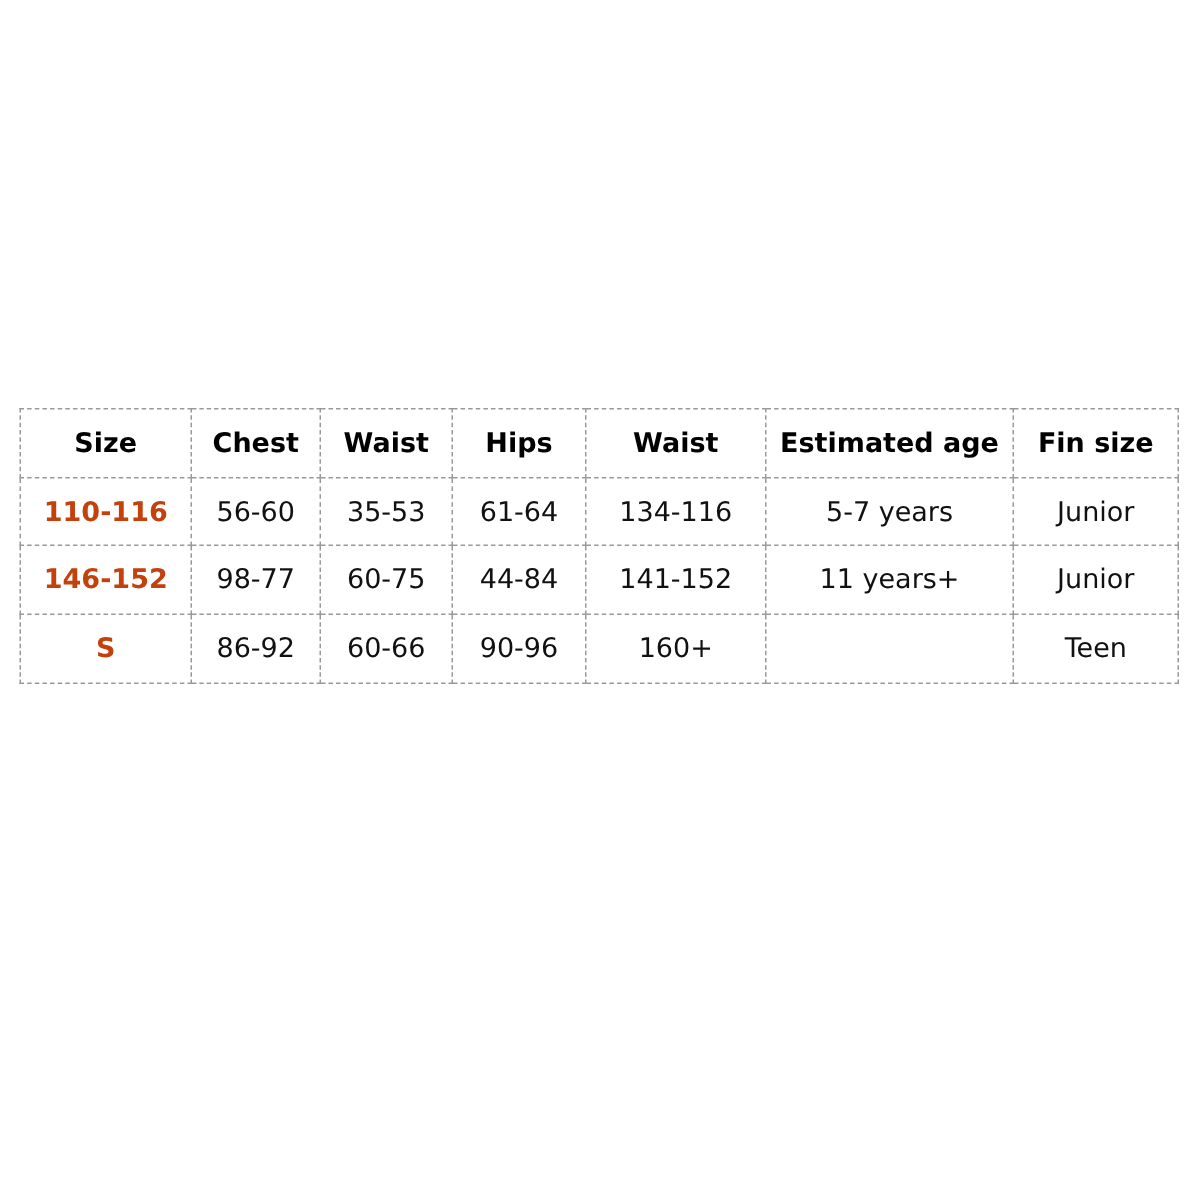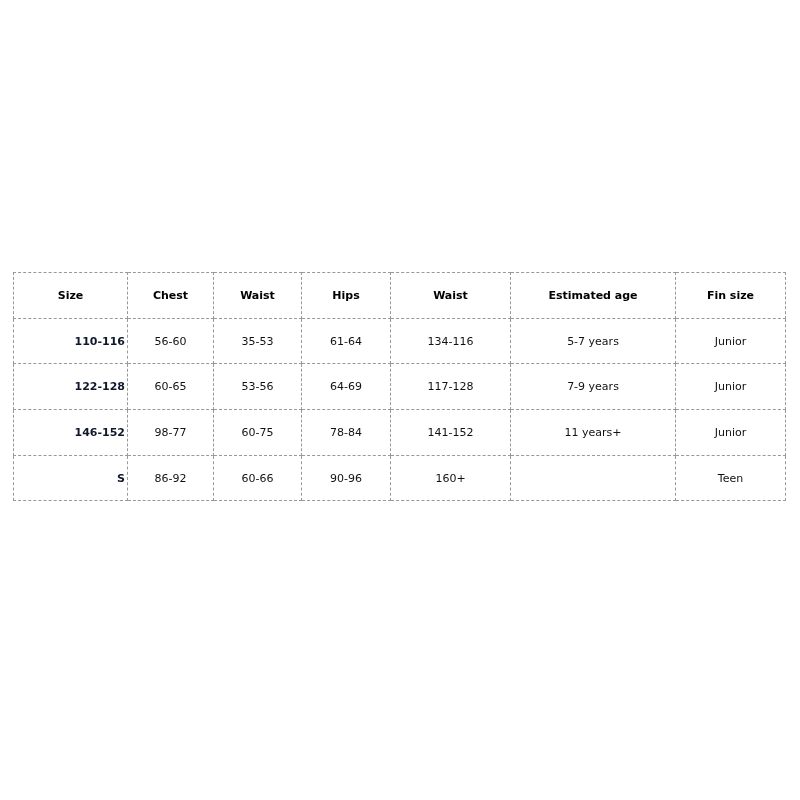--- a/index.html
+++ b/index.html
@@ -22,34 +22,33 @@
     border-collapse: collapse;
     table-layout: fixed;
   }
   table.size-chart th,
   table.size-chart td {
     border: 1px dashed #999999;
     text-align: center;
     vertical-align: middle;
     height: 44.7px;
     padding: 0 2px;
-    font-size: 11px;
+    font-size: 18px;
     color: #111111;
     font-weight: normal;
     white-space: nowrap;
     overflow: hidden;
   }
   table.size-chart th {
     font-weight: bold;
     color: #000000;
   }
   table.size-chart td.size-col {
     font-weight: bold;
-    color: #0f172a;
-    text-align: right;
+    color: #c2410c;
   }
 </style>
 </head>
 <body>
 
 <div class="page">
   <table class="size-chart">
     <colgroup>
       <col style="width:114px">
       <col style="width:86px">
@@ -74,33 +73,24 @@
       <tr>
         <td class="size-col">110-116</td>
         <td>56-60</td>
         <td>35-53</td>
         <td>61-64</td>
         <td>134-116</td>
         <td>5-7 years</td>
         <td>Junior</td>
       </tr>
       <tr>
-        <td class="size-col">122-128</td>
-        <td>60-65</td>
-        <td>53-56</td>
-        <td>64-69</td>
-        <td>117-128</td>
-        <td>7-9 years</td>
-        <td>Junior</td>
-      </tr>
-      <tr>
         <td class="size-col">146-152</td>
         <td>98-77</td>
         <td>60-75</td>
-        <td>78-84</td>
+        <td>44-84</td>
         <td>141-152</td>
         <td>11 years+</td>
         <td>Junior</td>
       </tr>
       <tr>
         <td class="size-col">S</td>
         <td>86-92</td>
         <td>60-66</td>
         <td>90-96</td>
         <td>160+</td>

